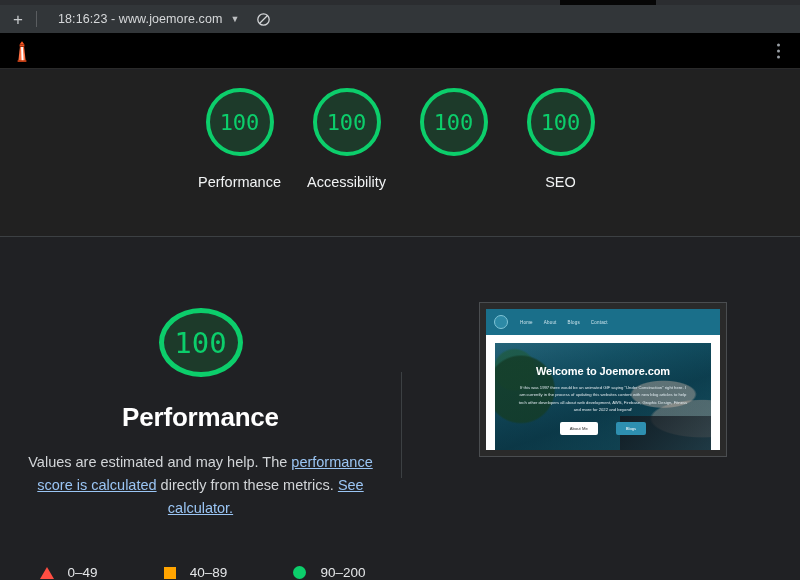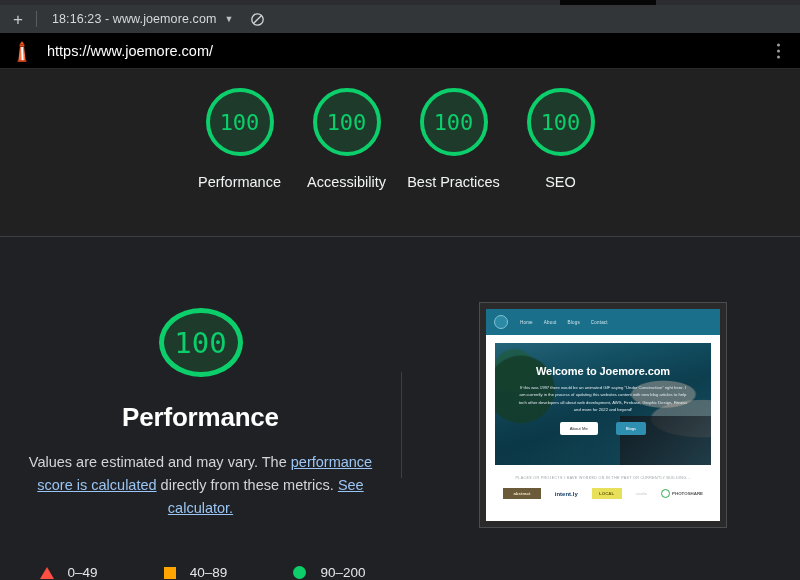--- a/index.html
+++ b/index.html
@@ -29,21 +29,21 @@
     display:flex; align-items:center;
   }
   #tabbar .plus{
     width:36px; height:28px; display:flex; align-items:center; justify-content:center;
     color:#c9ccce; font-size:17px; line-height:1;
   }
   #tabbar .vline{
     width:1px; height:16px; background:#5a5d60;
   }
   #tabbar .tabtitle{
-    margin-left:15px; font-size:12.5px; color:#d6d8da; white-space:nowrap;
+    margin-left:21px; font-size:12.5px; color:#d6d8da; white-space:nowrap;
     letter-spacing:0.1px;
     text-align:center;
   }
   #tabbar .caret{
     margin-left:8px; font-size:9px; color:#bdbfc1; line-height:1;
   }
   #tabbar .blockicon{
     margin-left:17px; width:15px; height:15px;
   }
 
@@ -150,21 +150,21 @@
     width:13px; height:13px; border-radius:50%; background:#0cce6b;
   }
 
   #vdivider{
     position:absolute; left:401px; top:135px; width:1px; height:106px;
     background:#3c4043;
   }
 
   
   #thumb-frame{
-    position:absolute; left:479px; top:302px; width:248px; height:226px;
+    position:absolute; left:479px; top:302px; width:248px; height:155px;
     background:#2a2a2a;
     border:1px solid #4a4d50;
     padding:6px;
   }
   #thumb{
     width:100%; height:100%; background:#ffffff; position:relative; overflow:hidden;
   }
   #th-nav{
     height:26px; background:#1a6f8a;
     display:flex; align-items:center; padding-left:8px;
@@ -256,56 +256,54 @@
 <div id="urlbar">
   <div class="favicon">
     <svg viewBox="0 0 20 22" width="20" height="22" aria-hidden="true">
       <path d="M10 1.2 L12.2 4.2 L7.8 4.2 Z" fill="#ff5722"></path>
       <rect x="7.6" y="4.4" width="4.8" height="2.2" fill="#f4511e"></rect>
       <path d="M7.9 7 L12.1 7 L13.6 20.6 L6.4 20.6 Z" fill="#ff7043"></path>
       <path d="M9.1 7 L10.9 7 L11.6 20.6 L9.6 20.6 Z" fill="#ffffff"></path>
       <rect x="5.6" y="20.3" width="8.8" height="1.5" fill="#e64a19"></rect>
     </svg>
   </div>
-  <div class="urltext">https://www.joemore.com/</div>
   <div class="kebab">
       <i></i>
       <i></i>
       <i></i>
     </div>
 </div>
 
 <div id="summary">
   <div class="cat">
     <div class="gauge-sm">100</div>
     <div class="cat-label">Performance</div>
   </div>
   <div class="cat">
     <div class="gauge-sm">100</div>
     <div class="cat-label">Accessibility</div>
   </div>
   <div class="cat">
     <div class="gauge-sm">100</div>
-    <div class="cat-label">Best Practices</div>
   </div>
   <div class="cat">
     <div class="gauge-sm">100</div>
     <div class="cat-label">SEO</div>
   </div>
 </div>
 
 <div id="hdivider"></div>
 
 <div id="perf">
 
   <div id="perf-left">
     <div class="gauge-lg">100</div>
     <div id="perf-title">Performance</div>
 
-    <div id="perf-desc"><span>Values are estimated and may vary. The </span><a href="#">performance score is calculated</a><span> directly from these metrics. </span><a href="#">See calculator.</a></div>
+    <div id="perf-desc"><span>Values are estimated and may help. The </span><a href="#">performance score is calculated</a><span> directly from these metrics. </span><a href="#">See calculator.</a></div>
 
     <div id="legend">
       <div class="legend-item">
         <div class="swatch-tri"></div>
         <div class="lbl">0–49</div>
       </div>
       <div class="legend-item">
         <div class="swatch-sq"></div>
         <div class="lbl">40–89</div>
       </div>

